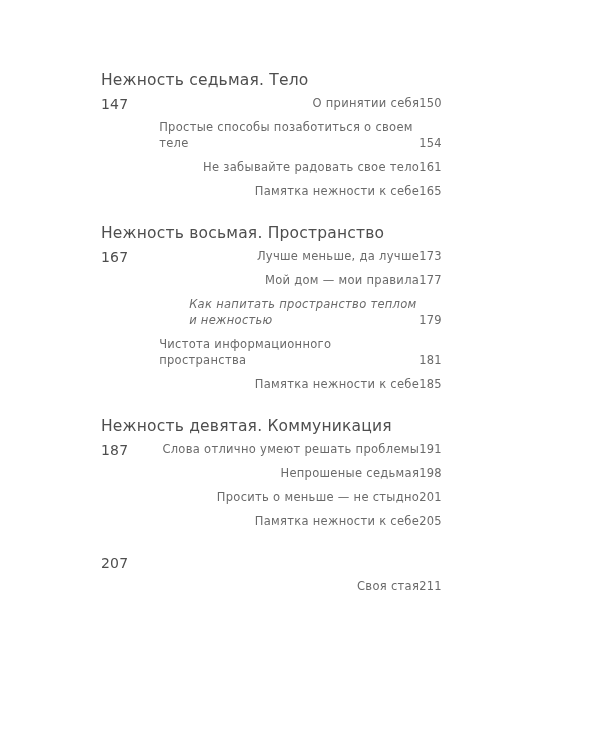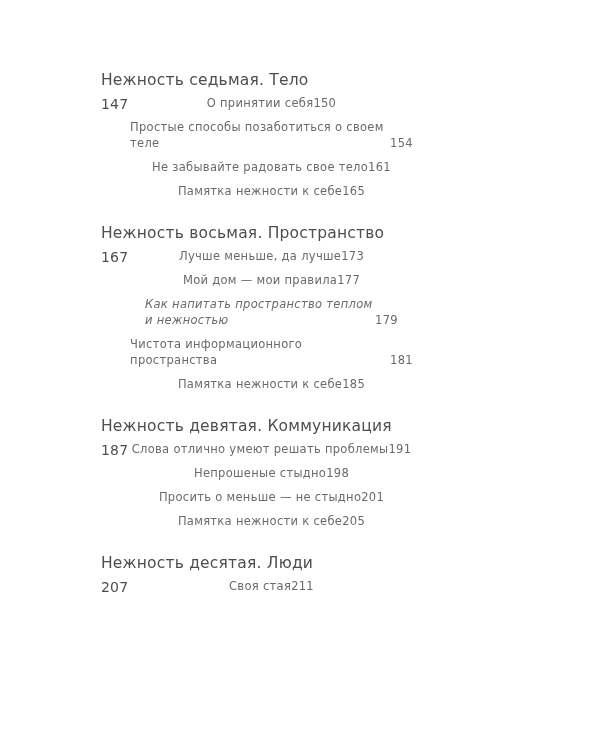--- a/index.html
+++ b/index.html
@@ -31,21 +31,21 @@
       font-size: 15.5px;
       color: #4e4e4e;
       letter-spacing: 0.2px;
       height: 24px;
       line-height: 24px;
       margin-bottom: 3px;
       flex-direction: column;
     }
     .entry {
       display: flex;
-      justify-content: center;
+      justify-content: flex-end;
       align-items: flex-end;
       font-size: 11.5px;
       color: #6a6a6a;
       letter-spacing: 0.3px;
       line-height: 16px;
       margin-bottom: 8px;
     }
     .entry-title {
       max-width: 260px;
     }
@@ -115,36 +115,35 @@
   <div class="section">
     <div class="section-header">
       <span>Нежность девятая. Коммуникация</span>
       <span class="page-num">187</span>
     </div>
     <div class="entry">
       <span class="entry-title">Слова отлично умеют решать проблемы</span>
       <span class="page-num">191</span>
     </div>
     <div class="entry">
-      <span class="entry-title">Непрошеные стыдно</span>
+      <span class="entry-title">Непрошеные седьмая</span>
       <span class="page-num">198</span>
     </div>
     <div class="entry">
       <span class="entry-title">Просить о меньше — не стыдно</span>
       <span class="page-num">201</span>
     </div>
     <div class="entry">
       <span class="entry-title">Памятка нежности к себе</span>
       <span class="page-num">205</span>
     </div>
   </div>
 
   <div class="section">
     <div class="section-header">
-      <span>Нежность десятая. Люди</span>
       <span class="page-num">207</span>
     </div>
     <div class="entry">
       <span class="entry-title">Своя стая</span>
       <span class="page-num">211</span>
     </div>
   </div>
 
 </div>
 

